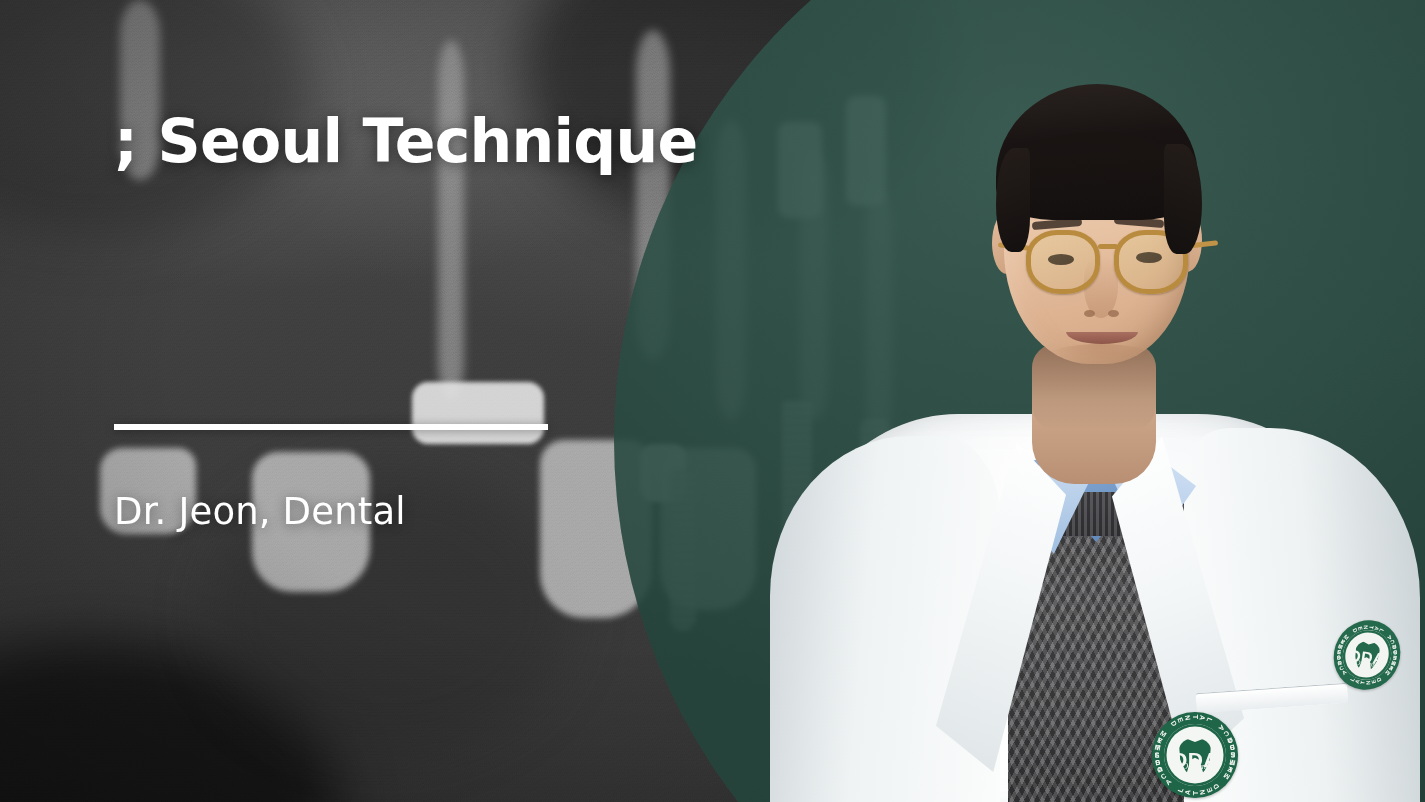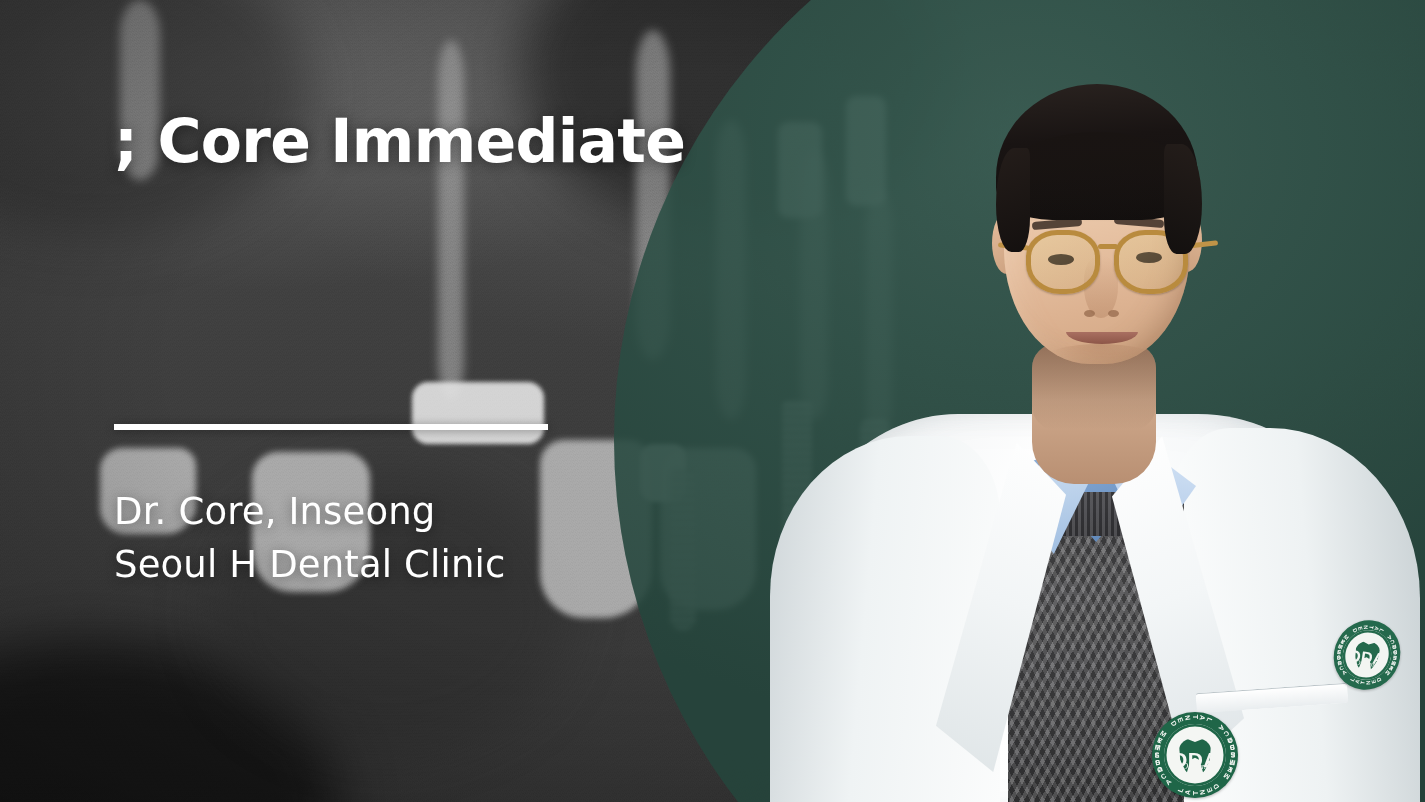--- a/index.html
+++ b/index.html
@@ -565,23 +565,22 @@
         <span style="transform: rotate(292.381deg) translate(0px, -28px) rotate(90deg) translate(-50%, -50%);">Y</span>
       </div>
     <div class="ring-inner">
       <div class="tooth-mark"></div>
       <div class="oda">ODA</div>
       <div class="osstem">Osstem</div>
     </div>
   </div>
 
   <div class="title-block">
-    <div class="title-line">; Core Immediate</div>
+    <div class="title-line">; Seoul Technique</div>
   </div>
 
   <div class="divider"></div>
 
   <div class="credits">
-    <div class="credit-line">Dr. Core, Inseong</div>
-    <div class="credit-line">Seoul H Dental Clinic</div>
+    <div class="credit-line">Dr. Jeon, Dental</div>
   </div>
 
 </div>
 
 </body></html>

